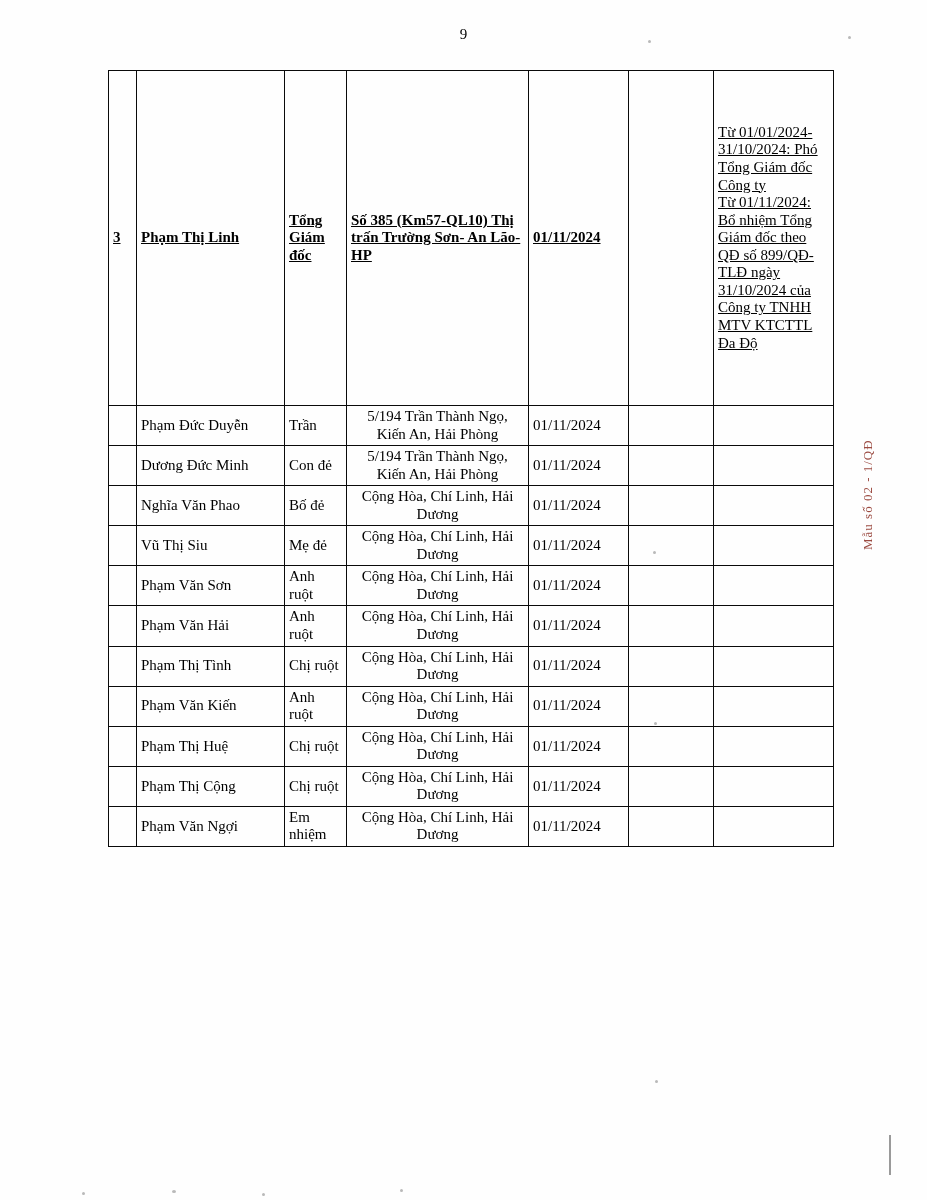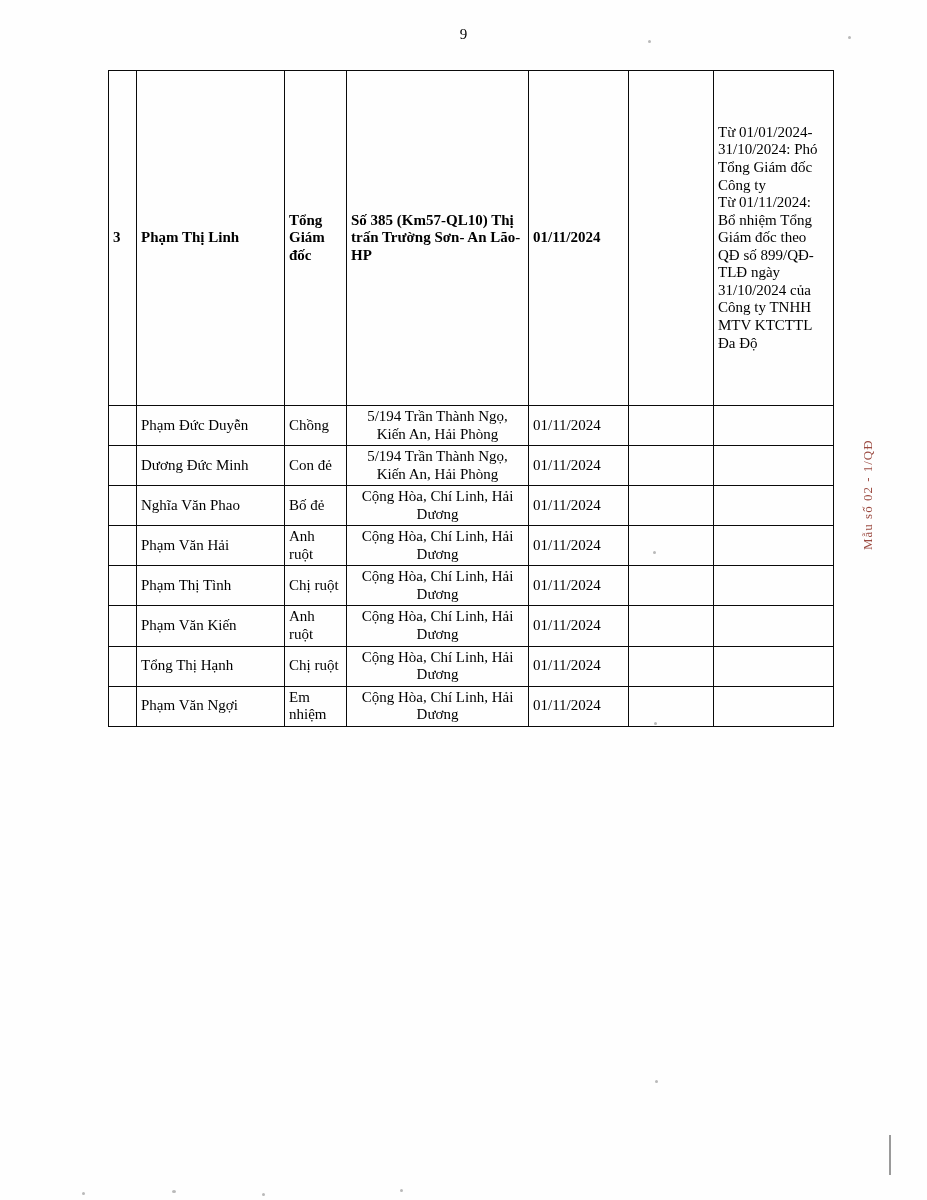--- a/index.html
+++ b/index.html
@@ -55,21 +55,21 @@
   .c-blank { width: 85px; }
   .c-note  { width: 120px; }
 
   .bold { font-weight: bold; }
   .note-cell {
     font-size: 14.5px;
     line-height: 1.28;
     vertical-align: top;
     padding-top: 26px;
   }
-  .row-main td { height: 330px; }
+  .row-main td { height: 330px; text-decoration: underline; }
 
   .addr-multi { line-height: 1.14; font-size: 14.5px; text-align: center; }
   .rel-two { line-height: 1.1; }
 
   
   .speck {
     position: absolute;
     background: #b9b9b9;
     border-radius: 50%;
   }
@@ -124,21 +124,21 @@
         <td class="bold">Số 385 (Km57-QL10) Thị trấn Trường Sơn- An Lão- HP</td>
         <td class="bold">01/11/2024</td>
         <td></td>
         <td class="note-cell" style="white-space:pre-line">Từ 01/01/2024-31/10/2024: Phó Tổng Giám đốc Công ty
 Từ 01/11/2024: Bổ nhiệm Tổng Giám đốc theo QĐ số 899/QĐ-TLĐ ngày 31/10/2024 của Công ty TNHH MTV KTCTTL Đa Độ</td>
       </tr>
 
       <tr>
         <td></td>
         <td>Phạm Đức Duyễn</td>
-        <td>Chồng</td>
+        <td>Trần</td>
         <td class="addr-multi">5/194 Trần Thành Ngọ, Kiến An, Hải Phòng</td>
         <td>01/11/2024</td>
         <td></td>
         <td></td>
       </tr>
 
       <tr>
         <td></td>
         <td>Dương Đức Minh</td>
         <td>Con đẻ</td>
@@ -152,21 +152,39 @@
       <tr>
         <td></td>
         <td>Nghĩa Văn Phao</td>
         <td>Bố đẻ</td>
         <td class="addr-multi">Cộng Hòa, Chí Linh, Hải Dương</td>
         <td>01/11/2024</td>
         <td></td>
         <td></td>
       </tr>
 
-
+      <tr>
+        <td></td>
+        <td>Vũ Thị Siu</td>
+        <td>Mẹ đẻ</td>
+        <td class="addr-multi">Cộng Hòa, Chí Linh, Hải Dương</td>
+        <td>01/11/2024</td>
+        <td></td>
+        <td></td>
+      </tr>
+
+      <tr>
+        <td></td>
+        <td>Phạm Văn Sơn</td>
+        <td class="rel-two">Anh ruột</td>
+        <td class="addr-multi">Cộng Hòa, Chí Linh, Hải Dương</td>
+        <td>01/11/2024</td>
+        <td></td>
+        <td></td>
+      </tr>
 
       <tr>
         <td></td>
         <td>Phạm Văn Hải</td>
         <td class="rel-two">Anh ruột</td>
         <td class="addr-multi">Cộng Hòa, Chí Linh, Hải Dương</td>
         <td>01/11/2024</td>
         <td></td>
         <td></td>
       </tr>
@@ -185,24 +203,33 @@
       <tr>
         <td></td>
         <td>Phạm Văn Kiến</td>
         <td class="rel-two">Anh ruột</td>
         <td class="addr-multi">Cộng Hòa, Chí Linh, Hải Dương</td>
         <td>01/11/2024</td>
         <td></td>
         <td></td>
       </tr>
 
-
-      <tr>
-        <td></td>
-        <td>Tổng Thị Hạnh</td>
+      <tr>
+        <td></td>
+        <td>Phạm Thị Huệ</td>
+        <td class="rel-two">Chị ruột</td>
+        <td class="addr-multi">Cộng Hòa, Chí Linh, Hải Dương</td>
+        <td>01/11/2024</td>
+        <td></td>
+        <td></td>
+      </tr>
+
+      <tr>
+        <td></td>
+        <td>Phạm Thị Cộng</td>
         <td class="rel-two">Chị ruột</td>
         <td class="addr-multi">Cộng Hòa, Chí Linh, Hải Dương</td>
         <td>01/11/2024</td>
         <td></td>
         <td></td>
       </tr>
 
       <tr>
         <td></td>
         <td>Phạm Văn Ngợi</td>

